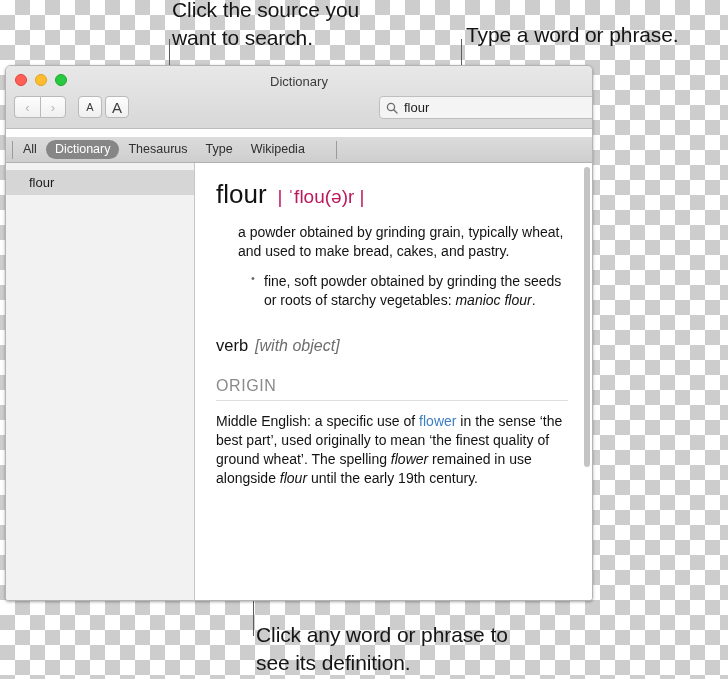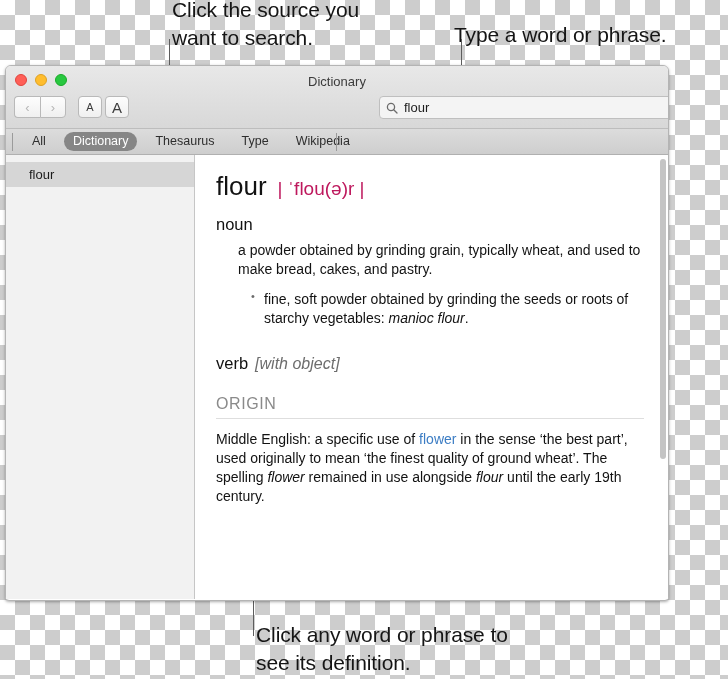--- a/index.html
+++ b/index.html
@@ -24,38 +24,38 @@
   .callout {
     position: absolute;
     font-family: "Liberation Sans", sans-serif;
     font-size: 21px;
     line-height: 1.32;
     color: #151515;
     white-space: pre-line;
     letter-spacing: -0.1px;
   }
   #callout-source { left: 172px; top: -4px; }
-  #callout-type   { left: 454px; top: 21px; }
+  #callout-type   { left: 466px; top: 21px; }
   #callout-click  { left: 256px; top: 621px; }
 
   .leader {
     position: absolute;
     width: 1px;
     background: #5d5d5d;
   }
   #leader-source { left: 169px; top: 39px;  height: 91px; }
   #leader-type   { left: 461px; top: 39px;  height: 81px; }
   #leader-click  { left: 253px; top: 575px; height: 61px; }
 
   
   #window {
     position: absolute;
     left: 5px;
     top: 65px;
-    width: 664px;
+    width: 588px;
     height: 536px;
     border-radius: 6px 6px 4px 4px;
     background: #ffffff;
     box-shadow: 0 1px 3px rgba(0,0,0,0.32);
     overflow: hidden;
     border: 1px solid #b4b4b4;
     box-sizing: border-box;
   }
 
   
@@ -168,24 +168,25 @@
     font-size: 11px; color: #fff; line-height: 1;
   }
 
   
   #sourcebar {
     height: 26px;
     background: linear-gradient(to bottom, #dcdcdc, #cecece);
     border-bottom: 1px solid #b0b0b0;
     display: flex;
     align-items: center;
-    padding-left: 17px;
-    box-sizing: border-box;
-    gap: 9px;
+    padding-left: 8px;
+    box-sizing: border-box;
+    gap: 0;
     position: relative;
+    margin-top: 8px;
   }
   .source-tab {
     font-size: 12.5px;
     color: #2e2e2e;
     padding: 2px 9px;
     border-radius: 10px;
     line-height: 1.2;
     white-space: nowrap;
   }
   .source-tab.active {
@@ -402,23 +403,20 @@
       <div class="sidebar-entry selected">flour</div>
     </div>
 
     <div id="content">
 
       <div id="headword-row">
         <span id="headword">flour</span>
         <span id="pronunciation">| ˈflou(ə)r |</span>
       </div>
 
-      <div class="pos">
-        <span>noun</span>
-      </div>
 
       <div class="sense">a powder obtained by grinding grain, typically wheat, and used to make bread, cakes, and pastry.</div>
 
       <div class="sense sub">
         <span>fine, soft powder obtained by grinding the seeds or roots of starchy vegetables: </span><span class="ital">manioc flour</span><span>.</span>
       </div>
 
       <div class="pos" style="margin-top:26px;">
         <span>verb</span><span class="gram">[with object]</span>
       </div>

